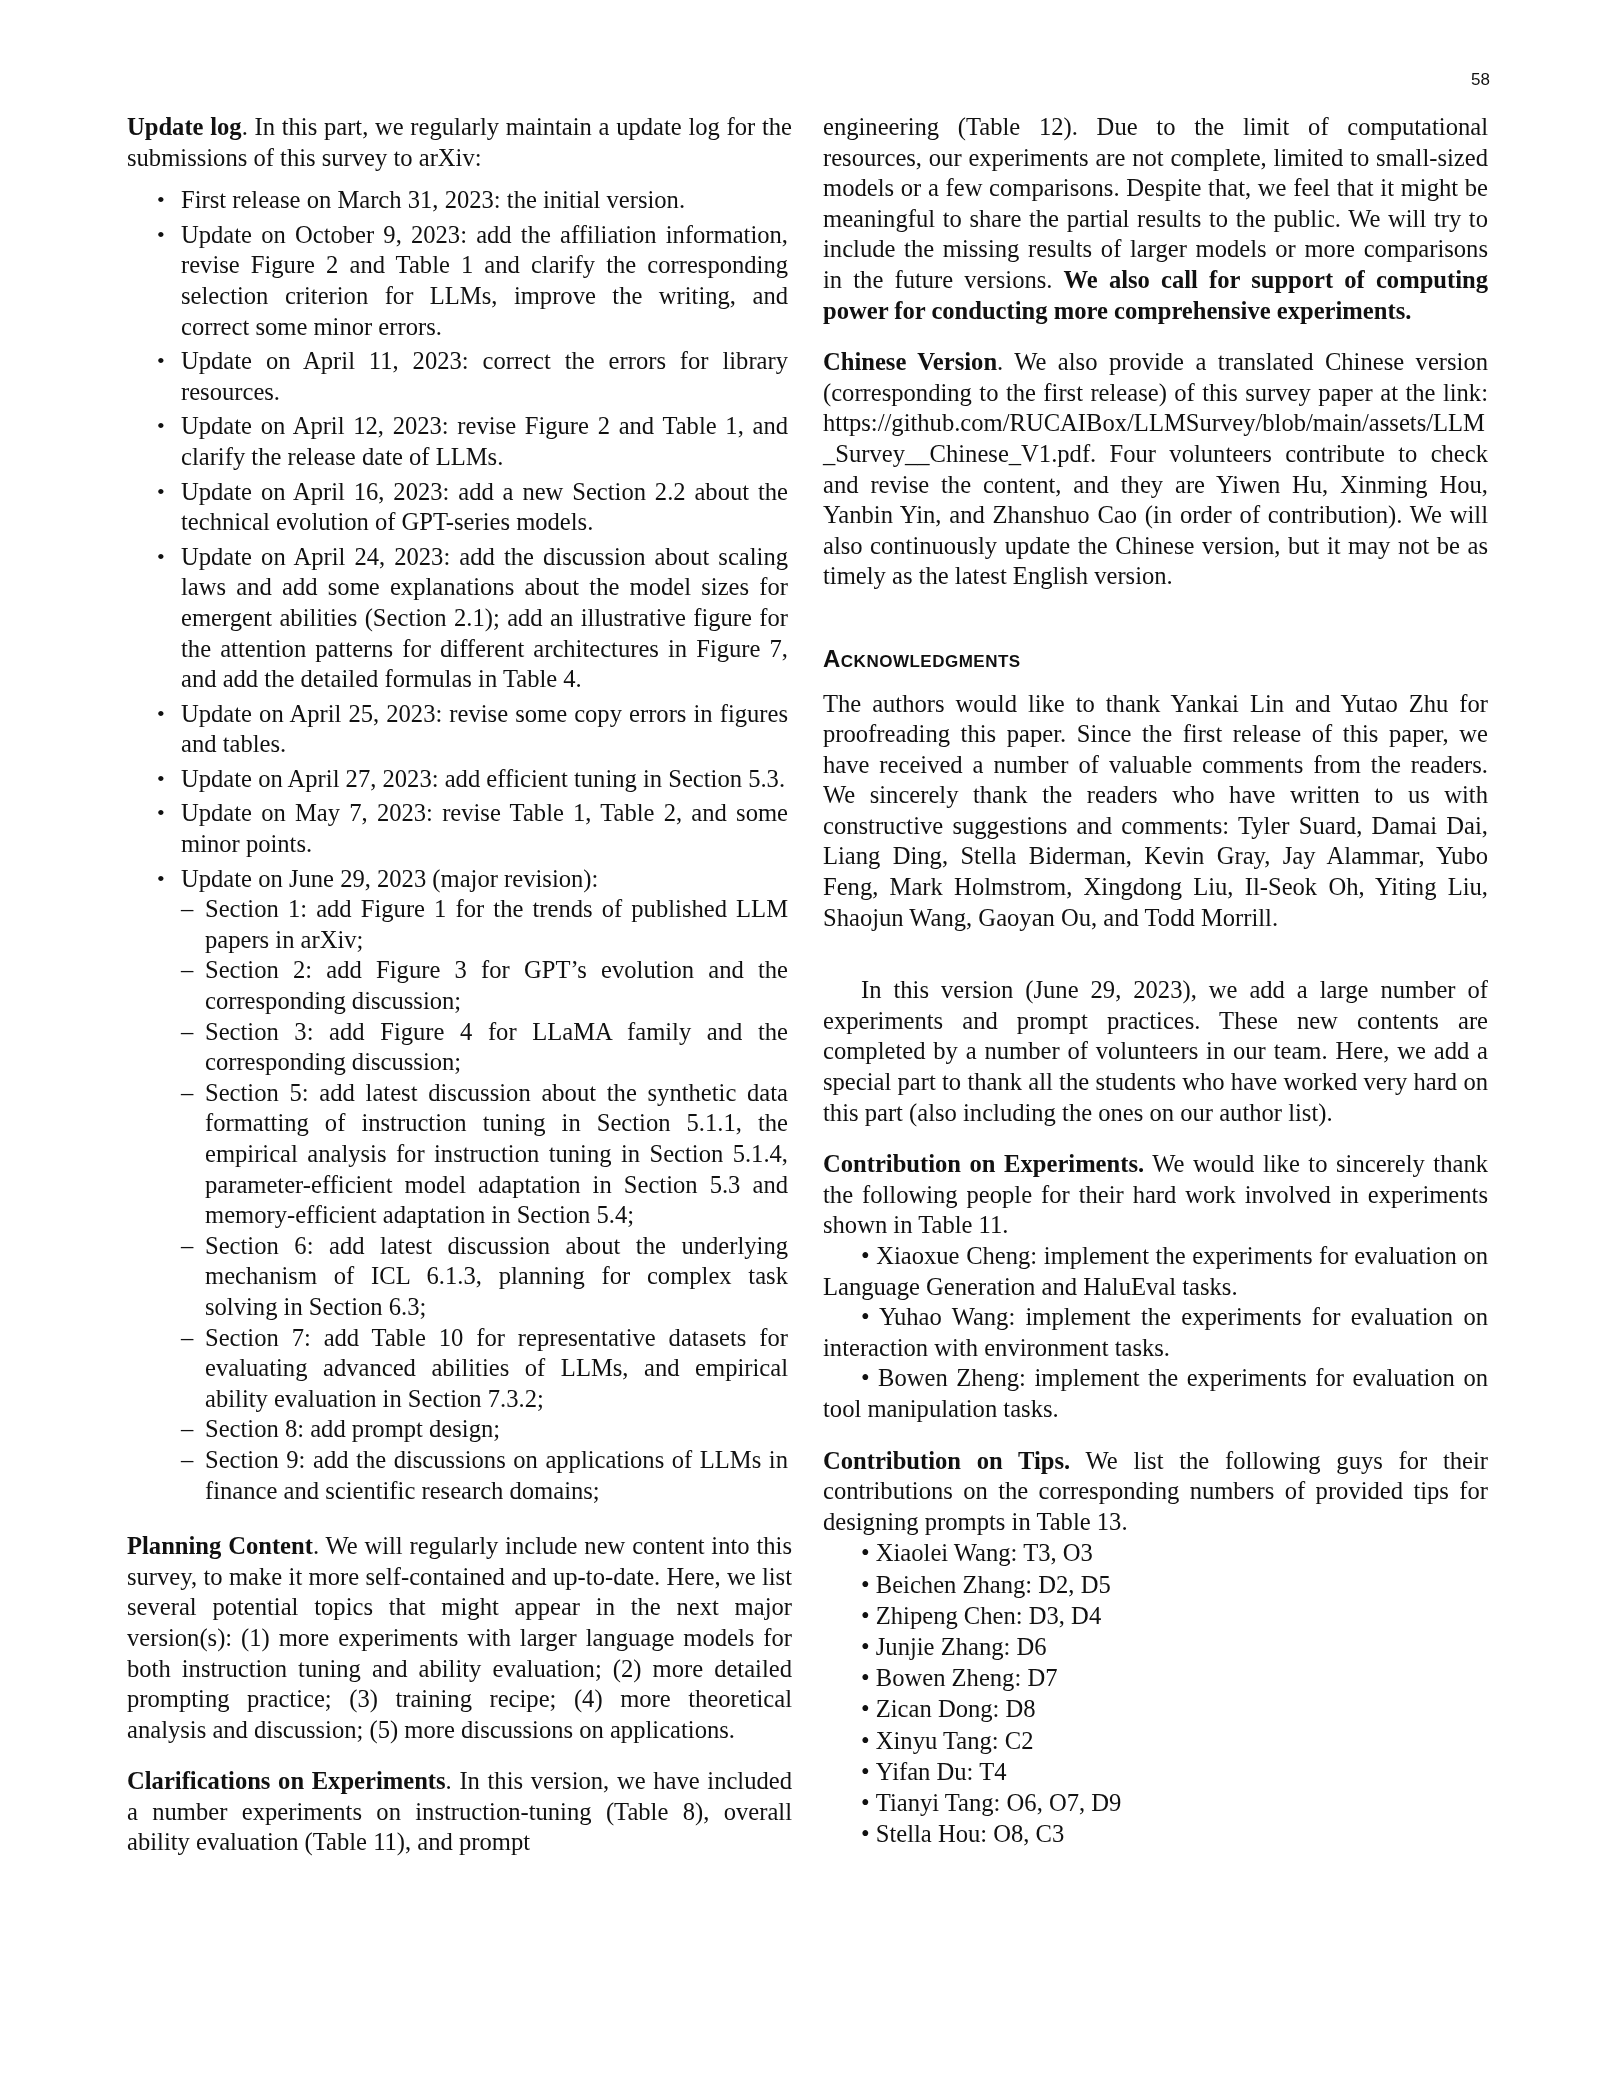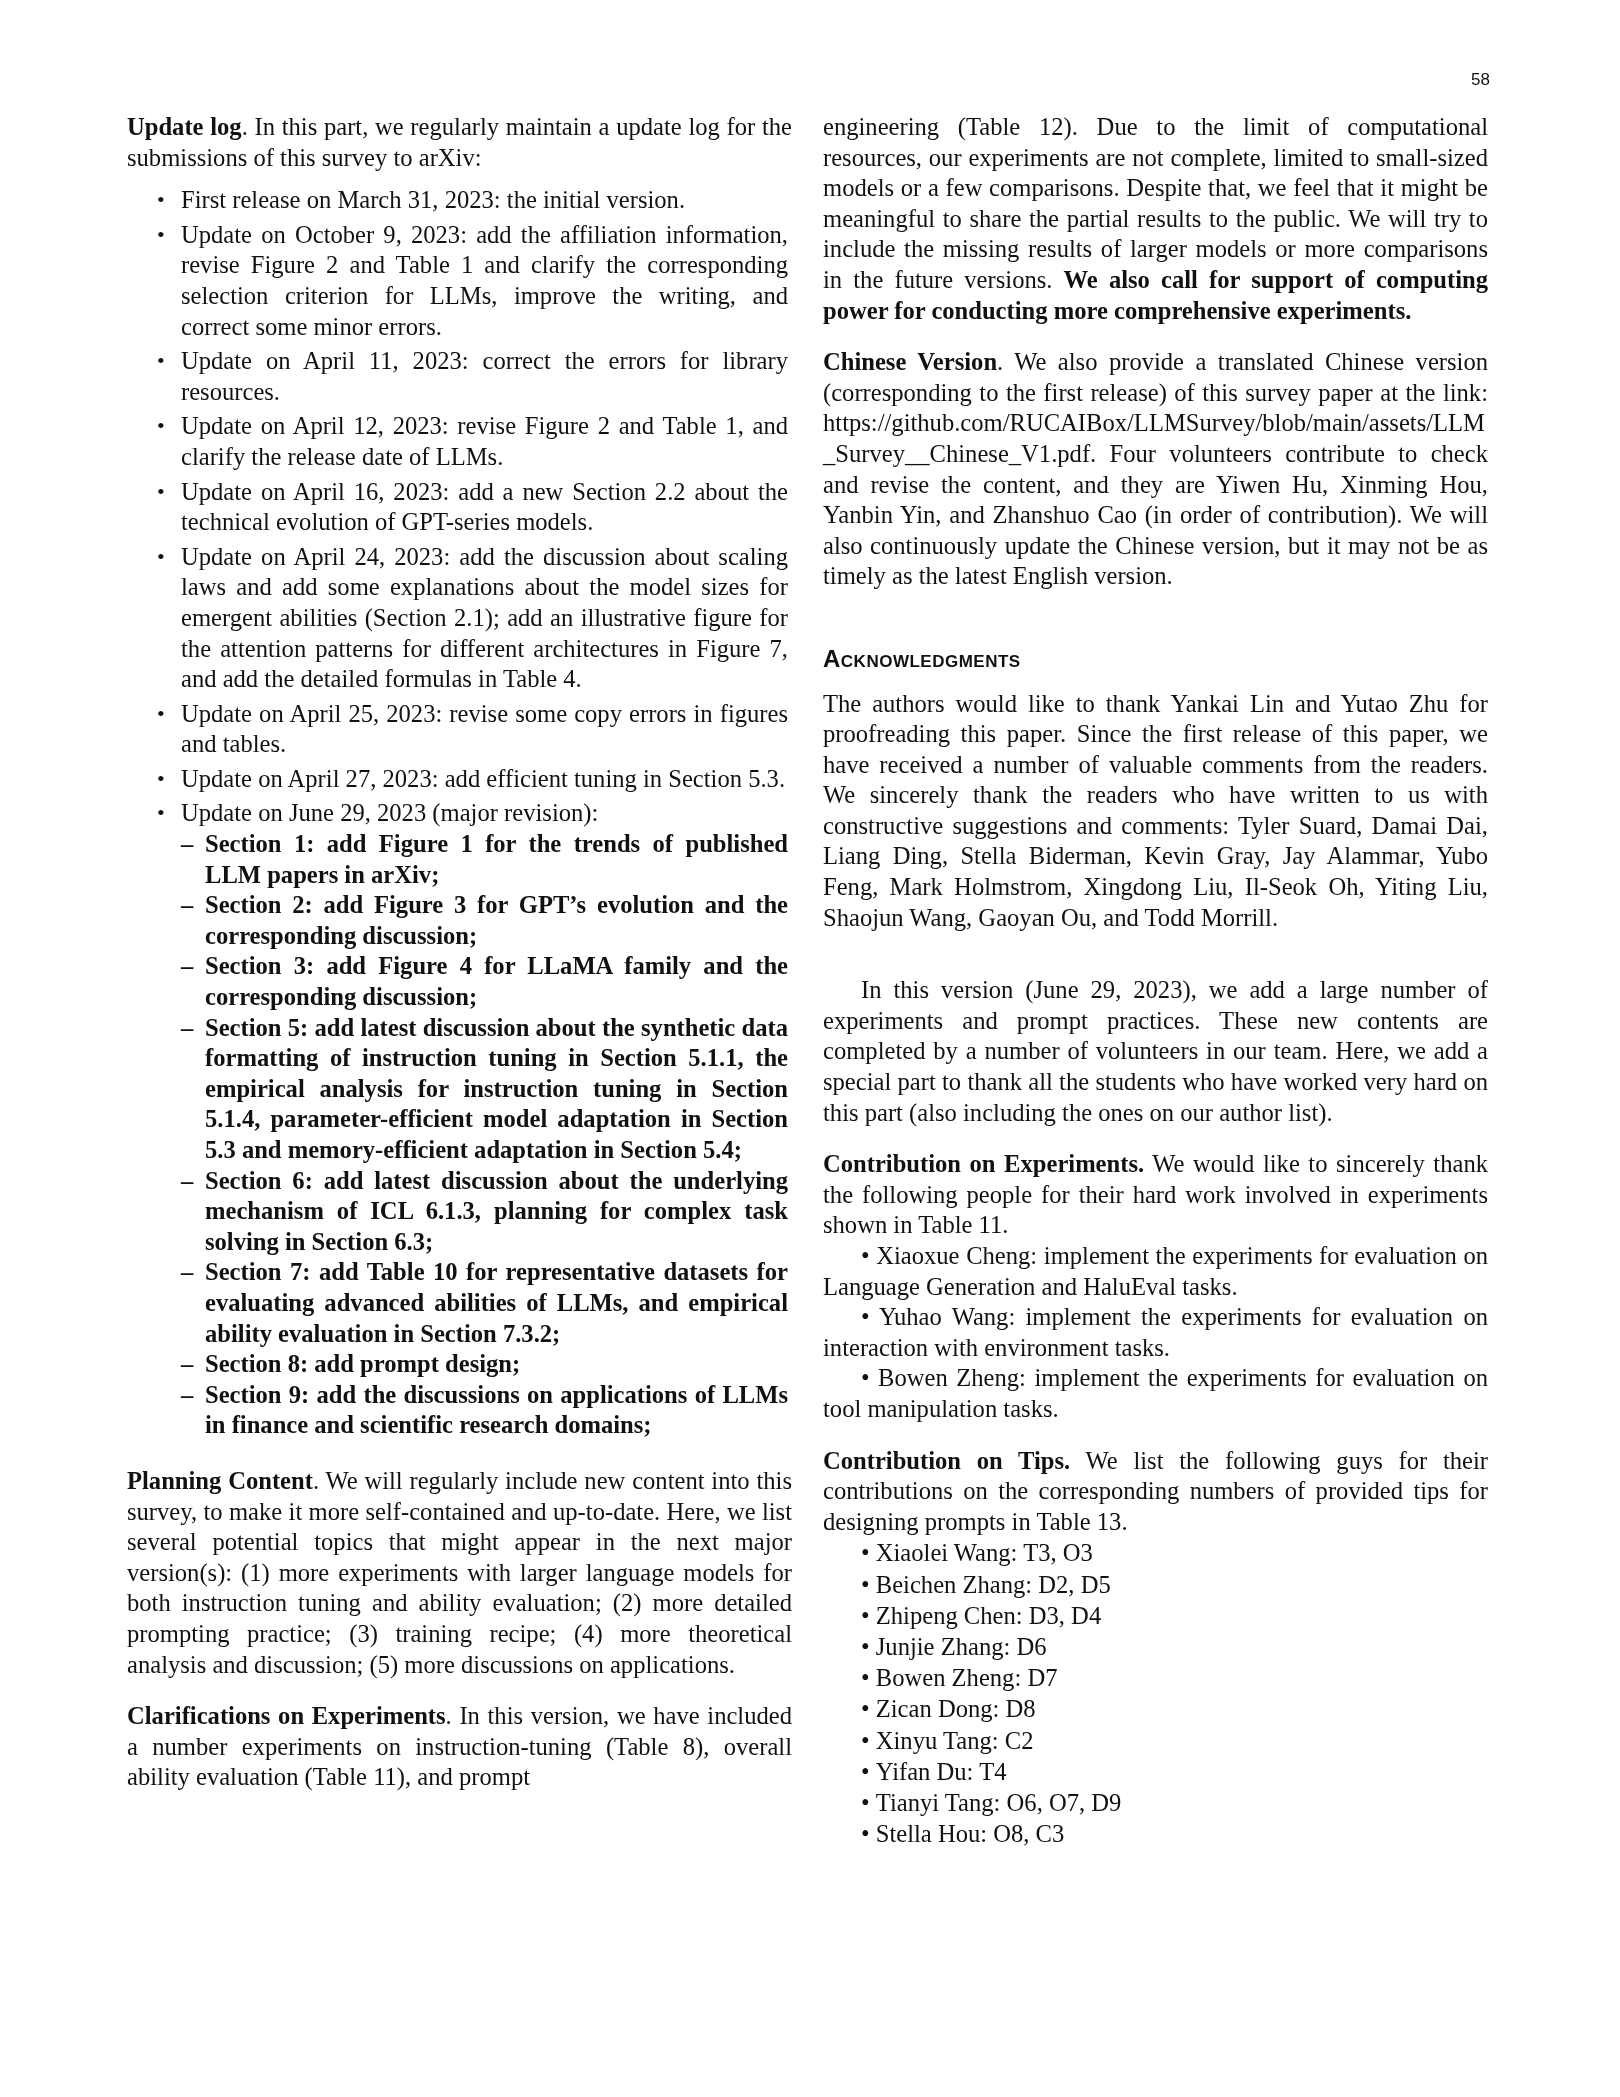--- a/index.html
+++ b/index.html
@@ -21,21 +21,21 @@
   .col-left { left: 127px; }
   .col-right { left: 823px; }
   p { margin: 0; }
   b { font-weight: bold; }
   ul.bullets { list-style: none; margin: 12px 0 0 0; padding: 0 0 0 50px; }
   ul.bullets > li { position: relative; margin: 4px; }
   ul.bullets > li::before {
     content: "\2022"; position: absolute; left: -24px; top: 0; font-size: 22px;
   }
   ul.dashes { list-style: none; margin: 0; padding: 0 0 0 24px; }
-  ul.dashes > li { position: relative; font-weight: bold; }
+  ul.dashes > li { position: relative; }
   ul.dashes > li::before {
     content: "\2013"; position: absolute; left: -24px; top: 0;
   }
   .gap { height: 21px; }
   .gap-lg { height: 52px; }
   .heading {
     font-family: "Liberation Sans", "DejaVu Sans", sans-serif;
     font-weight: bold; font-size: 24px; letter-spacing: 0.5px;
     font-variant: small-caps; margin: 0 0 14px 0;
   }
@@ -58,20 +58,21 @@
   </p>
   <ul class="bullets">
     <li>First release on March 31, 2023: the initial version.</li>
     <li>Update on October 9, 2023: add the affiliation information, revise Figure 2 and Table 1 and clarify the correspond­ing selection criterion for LLMs, improve the writing, and correct some minor errors.</li>
     <li>Update on April 11, 2023: correct the errors for library resources.</li>
     <li>Update on April 12, 2023: revise Figure 2 and Table 1, and clarify the release date of LLMs.</li>
     <li>Update on April 16, 2023: add a new Section 2.2 about the technical evolution of GPT-series models.</li>
     <li>Update on April 24, 2023: add the discussion about scaling laws and add some explanations about the model sizes for emergent abilities (Section 2.1); add an illustrative figure for the attention patterns for different architectures in Figure 7, and add the detailed formulas in Table 4.</li>
     <li>Update on April 25, 2023: revise some copy errors in figures and tables.</li>
     <li>Update on April 27, 2023: add efficient tuning in Sec­tion 5.3.</li>
+    <li>Update on May 7, 2023: revise Table 1, Table 2, and some minor points.</li>
     <li>
       <span>Update on June 29, 2023 (major revision):</span>
       <ul class="dashes">
         <li>Section 1: add Figure 1 for the trends of published LLM papers in arXiv;</li>
         <li>Section 2: add Figure 3 for GPT’s evolution and the corresponding discussion;</li>
         <li>Section 3: add Figure 4 for LLaMA family and the corresponding discussion;</li>
         <li>Section 5: add latest discussion about the synthetic data formatting of instruction tuning in Section 5.1.1, the empirical analysis for instruction tuning in Sec­tion 5.1.4, parameter-efficient model adaptation in Section 5.3 and memory-efficient adaptation in Sec­tion 5.4;</li>
         <li>Section 6: add latest discussion about the underlying mechanism of ICL 6.1.3, planning for complex task solving in Section 6.3;</li>
         <li>Section 7: add Table 10 for representative datasets for evaluating advanced abilities of LLMs, and empirical ability evaluation in Section 7.3.2;</li>
         <li>Section 8: add prompt design;</li>

